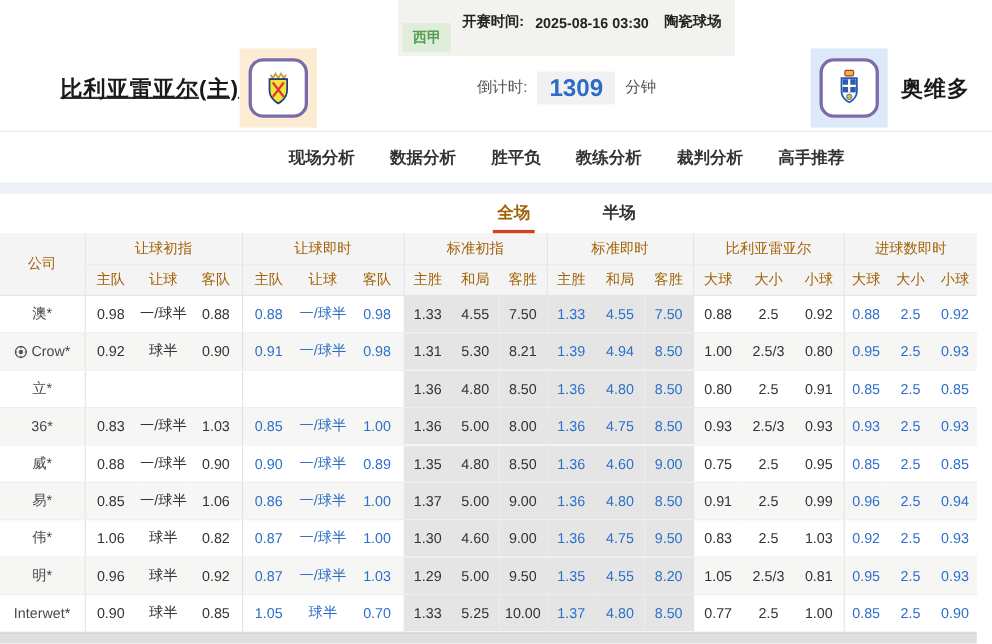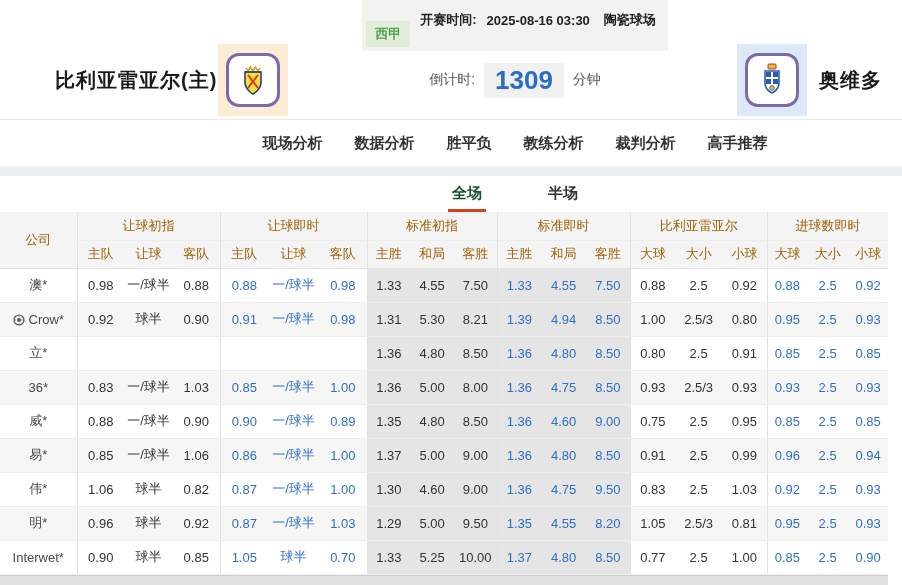--- a/index.html
+++ b/index.html
@@ -8,42 +8,42 @@
   .center-stage { width:1030px; position:relative; }
 
   
   .topbar { height:40px; display:flex; align-items:center; justify-content:center; }
   .match-pill { display:flex; align-items:center; gap:10px; background:#f2f2ee; padding:4px 12px 4px 4px;
     font-size:13px; font-weight:bold; color:#222; }
   .league-tag { background:#e0edda; color:#55a055; padding:4px 9px; font-size:13px; font-weight:bold;margin-top:28px; }
 
   
   .banner { height:80px; position:relative; border-bottom:1px solid #e9e9e9; }
-  .home-side { position:absolute; left:55px; top:0; height:80px; display:flex; align-items:center; gap:1px; }
+  .home-side { position:absolute; left:55px; top:0; height:80px; display:flex; align-items:center; gap:1px;text-decoration:underline; }
   .away-side { position:absolute; right:148px; top:0; height:80px; display:flex; align-items:center; gap:12px; }
   .team-name { font-size:20px; font-weight:bold; color:#1a1a1a; letter-spacing:1px; }
   .logo-patch { width:70px; height:72px; display:flex; align-items:center; justify-content:center; }
   .home-patch { background:#fbecd3; }
   .away-patch { background:#dde9f8; }
   .logo-frame { width:54px; height:54px; background:#fff; border:3px solid #7b6bab; border-radius:13px;
     display:flex; align-items:center; justify-content:center; }
   .countdown { position:absolute; left:0; right:0; top:0; height:80px; display:flex; align-items:center;
     justify-content:center; gap:9px; font-size:14px; color:#555; }
-  .countdown-value { background:#f1f1f1; color:#2a6cc8; font-size:26px; font-weight:bold; padding:2px 11px; border-radius:2px; }
+  .countdown-value { background:#f1f1f1; color:#2a6cc8; font-size:22px; font-weight:bold; padding:2px 11px; border-radius:2px; }
 
   
   .nav { height:46px; display:flex; align-items:center; justify-content:center; gap:32px; }
   .nav-item { font-size:15px; font-weight:bold; color:#333; cursor:pointer; padding:7px 0; }
   .nav-item.active { background:#e8491c; color:#fff; padding:7px 16px; border-radius:18px; }
   .nav-strip { height:10px; background:#edf0f4; }
 
   
   .subtabs { height:36px; display:flex; align-items:flex-end; justify-content:center; gap:58px; }
   .subtab { font-size:15px; font-weight:bold; color:#333; padding:0 4px 6px 4px; border-bottom:3px solid transparent; cursor:pointer; }
-  .subtab.active { color:#14532d; border-bottom-color:#cf441f; }
+  .subtab.active { color:#a16207; border-bottom-color:#cf441f; }
 
   
   table { width:888px; border-collapse:collapse; table-layout:fixed; }
   thead th { background:#f4f4f4; color:#a16207; font-size:13px; font-weight:normal; height:28px; }
   thead tr.group-row th { border-bottom:1px solid #ececec; }
   thead tr.sub-row th { border-bottom:1px solid #e3e3e3; }
   th.company-h { border-bottom:1px solid #e3e3e3 !important; }
   .group-start { border-left:1px solid #e2e2e2; }
   tbody td { height:34px; text-align:center; font-size:13px; border-bottom:1px solid #ededed; white-space:nowrap; overflow:hidden; }
   tbody tr:nth-child(even) { background:#f6f6f4; }

